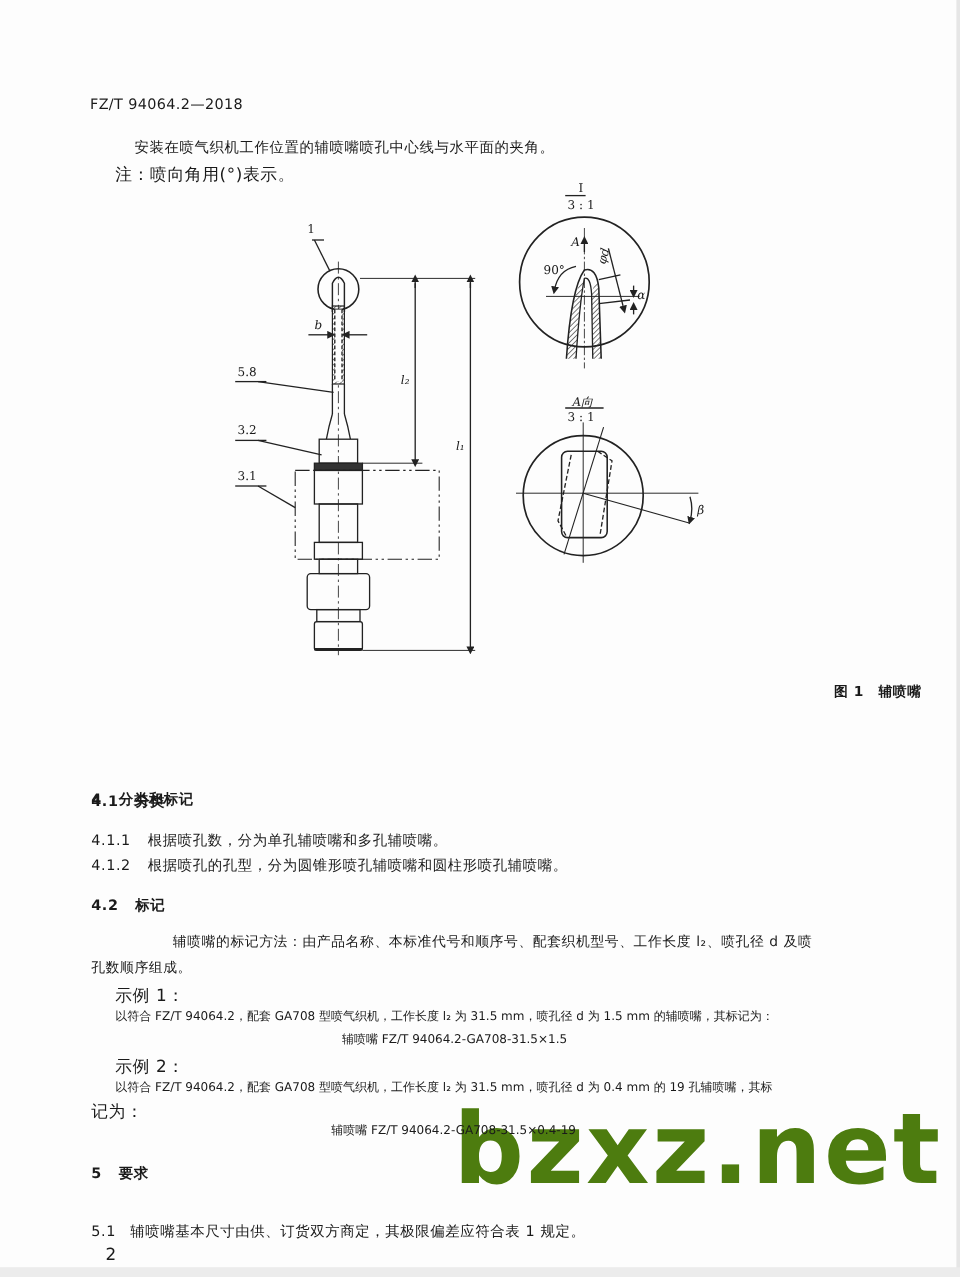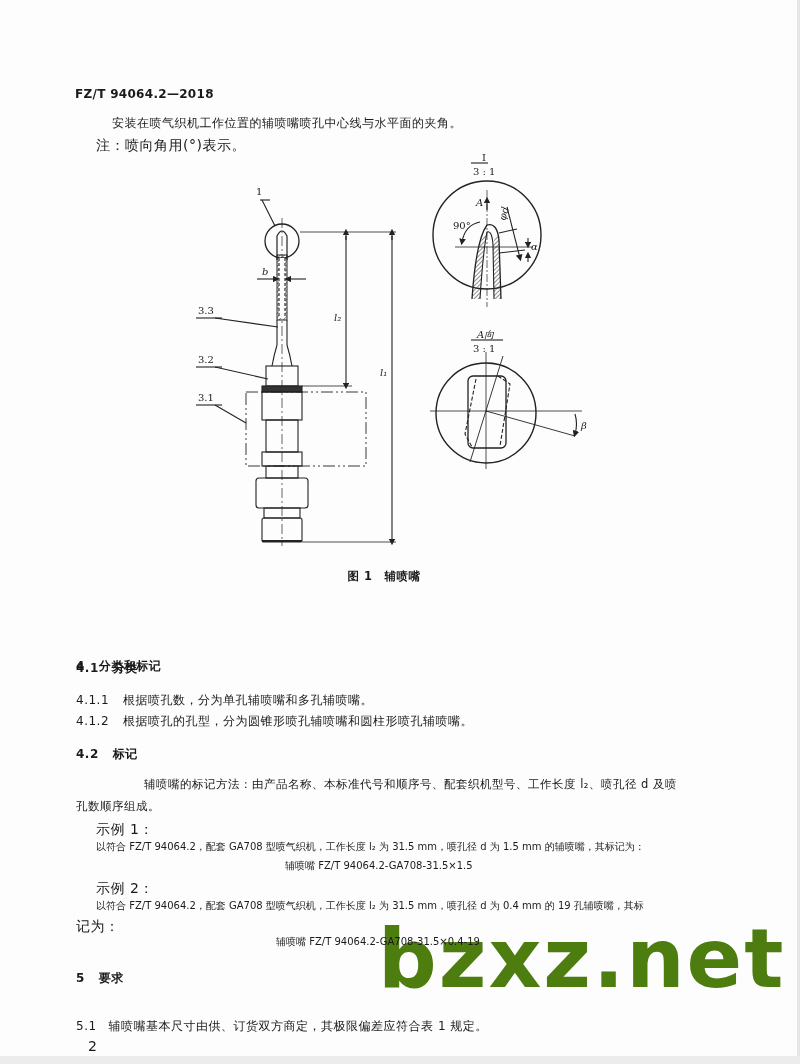--- a/index.html
+++ b/index.html
@@ -12,32 +12,32 @@
   }
   .page-edge {
     position: absolute; right: 0; top: 0; width: 3px; height: 1064px;
     background: #e6e6e6;
   }
   .bottom-band {
     position: absolute; left: 0; bottom: 0; width: 800px; height: 8px;
     background: #ececec;
   }
   .std-code {
-    position: absolute; left: 75px; top: 87px;
+    position: absolute; left: 75px; top: 80px;
     font-family: "DejaVu Sans", "Liberation Sans", sans-serif;
-    font-size: 12px; font-weight: bold; letter-spacing: 0.3px;
+    font-size: 12px; font-weight: normal; letter-spacing: 0.3px;
   }
   .t {
     position: absolute; white-space: nowrap;
     font-family: "DejaVu Sans", "Liberation Sans", sans-serif;
     font-size: 12px; letter-spacing: 0.5px;
   }
   .t.small { font-size: 14px; }
   .t.bold { font-weight: bold; }
-  .t.center { left: 6px; width: 756px; text-align: center; }
+  .t.center { left: 12px; width: 756px; text-align: right; }
   .h { font-weight: bold; font-size: 12px; }
   .watermark {
     position: absolute; left: 378px; top: 918px;
     font-family: "DejaVu Sans", "Liberation Sans", sans-serif;
     font-size: 82px; font-weight: bold; color: #4d7c0f;
     letter-spacing: 2px; line-height: 1;
   }
   .figure { position: absolute; left: 0; top: 0; width: 800px; height: 600px; pointer-events: none; }
   .figure * { pointer-events: auto; }
   .fig-label {
@@ -148,21 +148,21 @@
       <rect x="468" y="376" width="38" height="72" rx="5" stroke-width="1.3"></rect>
       <line x1="470" y1="462" x2="503" y2="356" stroke-width="0.9"></line>
       <path d="M476,379 L465,434 L472,447" stroke-dasharray="4,2"></path>
       <path d="M498,376 L510,384 L500,446" stroke-dasharray="4,2"></path>
       <line x1="486" y1="411" x2="575" y2="436" stroke-width="0.9"></line>
       <path d="M575,414 Q578,424 575,434" marker-end="url(#arr)"></path>
     </g>
   </svg>
 
   <span class="fig-label" style="left:256px; top:186px;">1</span>
-  <span class="fig-label" style="left:198px; top:305px;">3.3</span>
+  <span class="fig-label" style="left:198px; top:305px;">5.8</span>
   <span class="fig-label" style="left:198px; top:354px;">3.2</span>
   <span class="fig-label" style="left:198px; top:392px;">3.1</span>
   <span class="fig-label it" style="left:262px; top:266px;">b</span>
   <span class="fig-label it" style="left:334px; top:312px;">l₂</span>
   <span class="fig-label it" style="left:380px; top:367px;">l₁</span>
 
   <span class="fig-label" style="left:482px; top:152px;">I</span>
   <span class="fig-label" style="left:473px; top:166px;">3 : 1</span>
   <span class="fig-label" style="left:453px; top:220px;">90°</span>
   <span class="fig-label it" style="left:476px; top:197px;">A</span>

